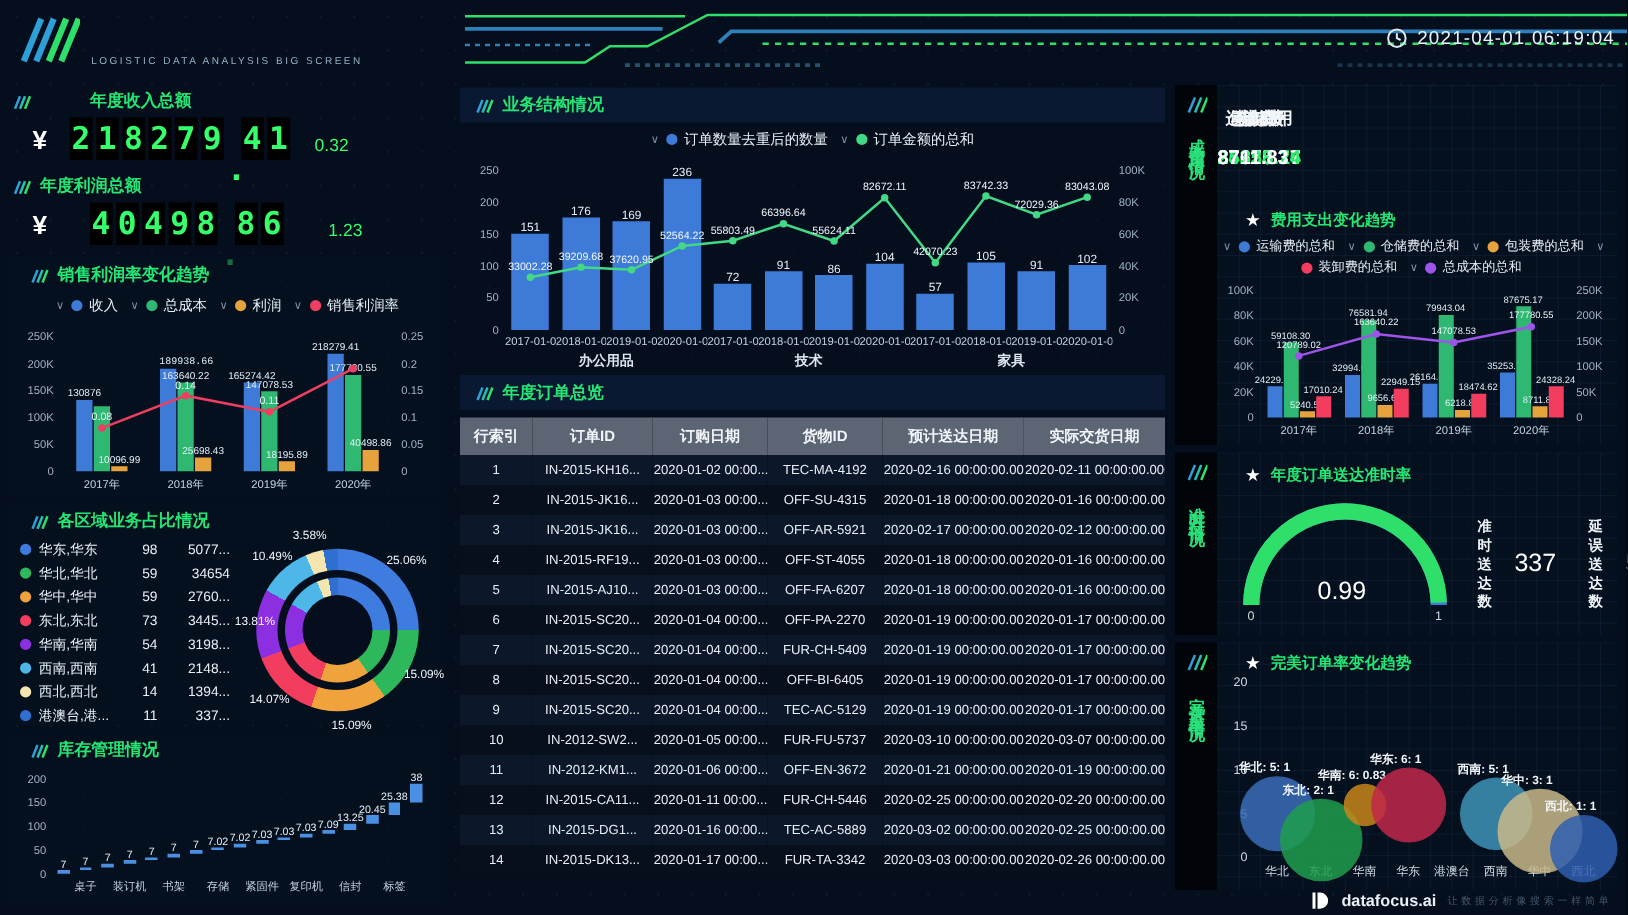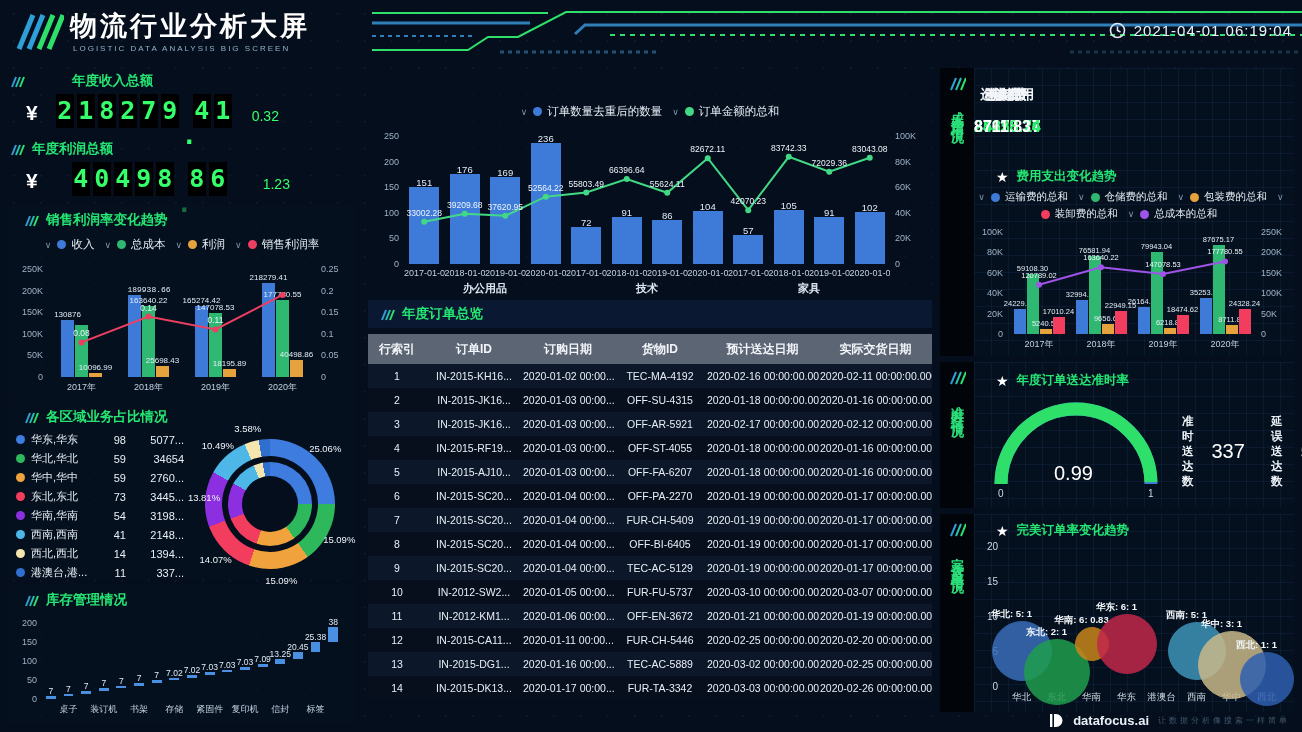--- a/index.html
+++ b/index.html
@@ -83,21 +83,20 @@
 <body>
 
 <div id="app">
 
   <svg class="logo" width="52" height="46">
     <line x1="7" y1="41" x2="21" y2="7" stroke="#2f9fd8" stroke-width="5"></line>
     <line x1="17" y1="41" x2="31" y2="7" stroke="#2f9fd8" stroke-width="5"></line>
     <line x1="27" y1="41" x2="41" y2="7" stroke="#2ee06a" stroke-width="5"></line>
     <line x1="37" y1="41" x2="51" y2="7" stroke="#2ee06a" stroke-width="5"></line>
   </svg>
-  <div class="hdr-title">物流行业分析大屏</div>
   <div class="hdr-sub">LOGISTIC DATA ANALYSIS BIG SCREEN</div>
   <svg class="deco" width="932" height="56" viewBox="0 0 932 56">
     <polyline points="2,9 178,9" fill="none" stroke="#2ee06a" stroke-width="2"></polyline>
     <polyline points="2,46 98,46 118,33 148,33 196,8 932,8" fill="none" stroke="#2ee06a" stroke-width="2"></polyline>
     <polyline points="2,19 160,19" fill="none" stroke="#2f7fb8" stroke-width="3"></polyline>
     <polyline points="205,30 215,21 932,21" fill="none" stroke="#2f7fb8" stroke-width="3"></polyline>
     <line x1="2" y1="32" x2="105" y2="32" stroke="#2f7fb8" stroke-width="2" stroke-dasharray="4 4"></line>
     <line x1="240" y1="31" x2="932" y2="31" stroke="#2ee06a" stroke-width="2" stroke-dasharray="5 5"></line>
     <line x1="130" y1="48" x2="290" y2="48" stroke="#24516e" stroke-width="3" stroke-dasharray="4 4"></line>
     <line x1="700" y1="48" x2="932" y2="48" stroke="#18344a" stroke-width="3" stroke-dasharray="4 4"></line>
@@ -368,20 +367,28 @@
         <div class="blab" style="left: 255.882px; top: 30.5304px; font-size: 8.5px;">20.45</div>
         <div class="bar" style="left: 296.588px; top: 30.886px; width: 9.88235px; height: 9.6444px; background: rgb(74, 144, 226);"></div>
         <div class="blab" style="left: 273.529px; top: 20.886px; font-size: 8.5px;">25.38</div>
         <div class="xlab" style="left: 282.706px; width: 37.6471px; top: 92px;">标签</div>
         <div class="bar" style="left: 314.235px; top: 16.446px; width: 9.88235px; height: 14.44px; background: rgb(74, 144, 226);"></div>
         <div class="blab" style="left: 291.176px; top: 6.446px; font-size: 8.5px;">38</div>
       </div>
   </div>
 
   <div class="panel" style="left:368px;top:70px;width:564px;height:226px;background:rgba(6,14,28,.5);">
+    <div class="titlebar" style="left:0;top:0;width:564px;height:28px;">
+      <svg width="15" height="13">
+          <line x1="2" y1="12" x2="6" y2="2" stroke="#2f9fd8" stroke-width="2"></line>
+          <line x1="6" y1="12" x2="10" y2="2" stroke="#27c0b0" stroke-width="2"></line>
+          <line x1="10" y1="12" x2="14" y2="2" stroke="#2ee06a" stroke-width="2"></line>
+        </svg>
+      <span>业务结构情况</span>
+    </div>
     <div class="legend" id="bizLegend" style="left:0;top:34px;width:564px;">
         <span class="chev">∨</span>
         <span class="litem">
           <span class="dot" style="background: rgb(62, 123, 216);"></span>
           <span>订单数量去重后的数量</span>
         </span>
         <span class="chev">∨</span>
         <span class="litem">
           <span class="dot" style="background: rgb(66, 216, 133);"></span>
           <span>订单金额的总和</span>

